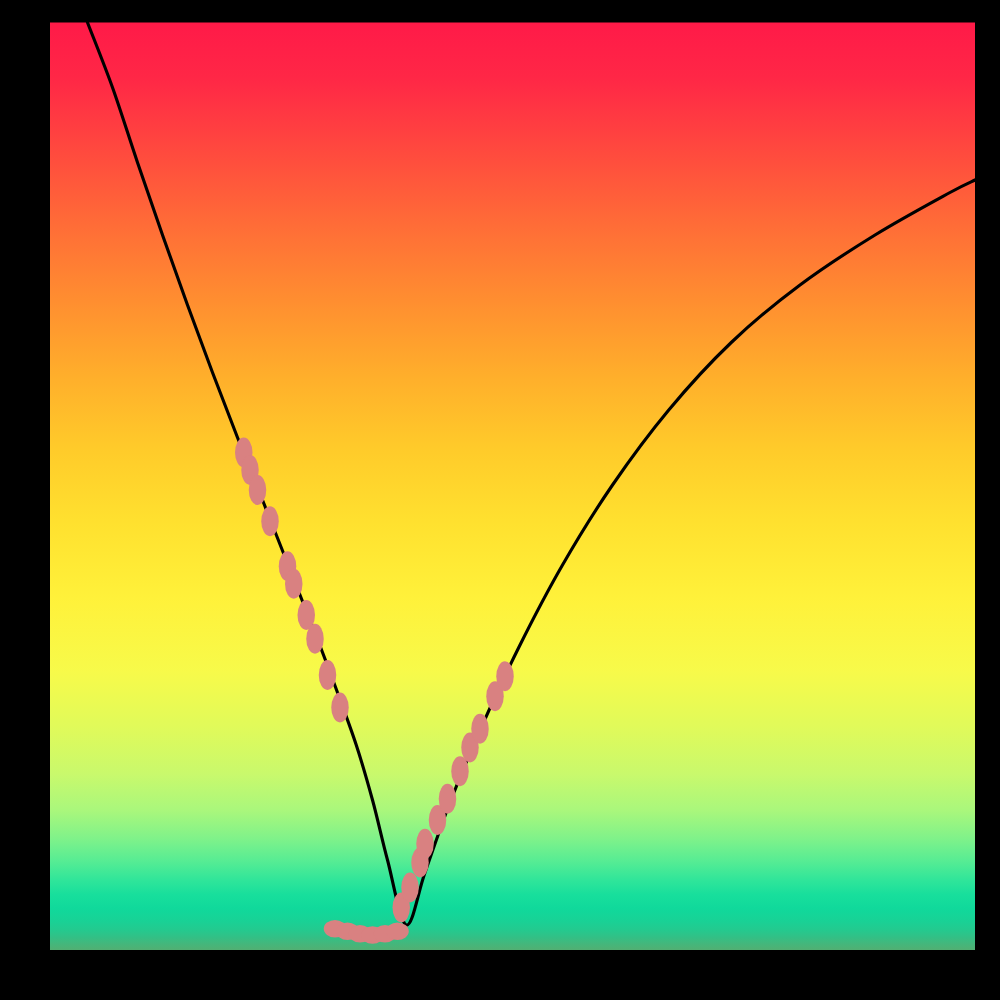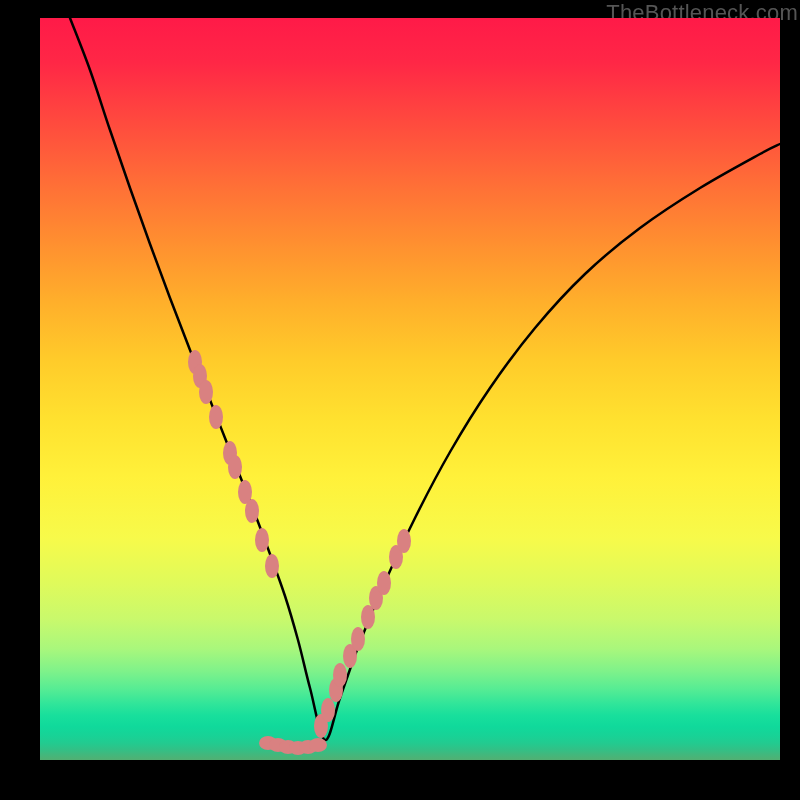--- a/index.html
+++ b/index.html
@@ -76,21 +76,20 @@
   }
   .bead {
     fill: #d98181;
     stroke: none;
   }
 </style>
 </head>
 <body>
 
 <div class="outer">
-  <div class="watermark">TheBottleneck.com</div>
   <div class="plot">
     <svg class="curve" viewBox="0 0 740 742" preserveAspectRatio="none">
       <path class="main" d="M 30 0 C 33.3 8.7, 43.3 33.3, 50 52 C 56.7 70.7, 63.3 92.3, 70 112 C 76.7 131.7, 83.3 151.0, 90 170 C 96.7 189.0, 103.3 207.7, 110 226 C 116.7 244.3, 123.3 262.3, 130 280 C 136.7 297.7, 143.3 315.0, 150 332 C 156.7 349.0, 164.2 367.3, 170 382 C 175.8 396.7, 180.0 407.3, 185 420 C 190.0 432.7, 195.0 445.3, 200 458 C 205.0 470.7, 210.0 483.0, 215 496 C 220.0 509.0, 225.0 522.3, 230 536 C 235.0 549.7, 240.3 563.7, 245 578 C 249.7 592.3, 253.8 606.7, 258 622 C 262.2 637.3, 265.5 653.3, 270 670 C 274.5 686.7, 280.0 720.3, 285 722 C 290.0 723.7, 294.2 696.3, 300 680 C 305.8 663.7, 312.5 643.3, 320 624 C 327.5 604.7, 335.8 584.7, 345 564 C 354.2 543.3, 364.2 521.7, 375 500 C 385.8 478.3, 397.5 455.7, 410 434 C 422.5 412.3, 435.8 390.7, 450 370 C 464.2 349.3, 479.2 329.0, 495 310 C 510.8 291.0, 527.5 272.7, 545 256 C 562.5 239.3, 580.8 224.3, 600 210 C 619.2 195.7, 640.0 182.3, 660 170 C 680.0 157.7, 706.7 143.3, 720 136 C 733.3 128.7, 736.7 127.7, 740 126"></path>
       <g>
           <ellipse class="bead" cx="155" cy="344" rx="7" ry="12"></ellipse>
           <ellipse class="bead" cx="160" cy="358" rx="7" ry="12"></ellipse>
           <ellipse class="bead" cx="166" cy="374" rx="7" ry="12"></ellipse>
           <ellipse class="bead" cx="176" cy="399" rx="7" ry="12"></ellipse>
           <ellipse class="bead" cx="190" cy="435" rx="7" ry="12"></ellipse>
           <ellipse class="bead" cx="195" cy="449" rx="7" ry="12"></ellipse>

